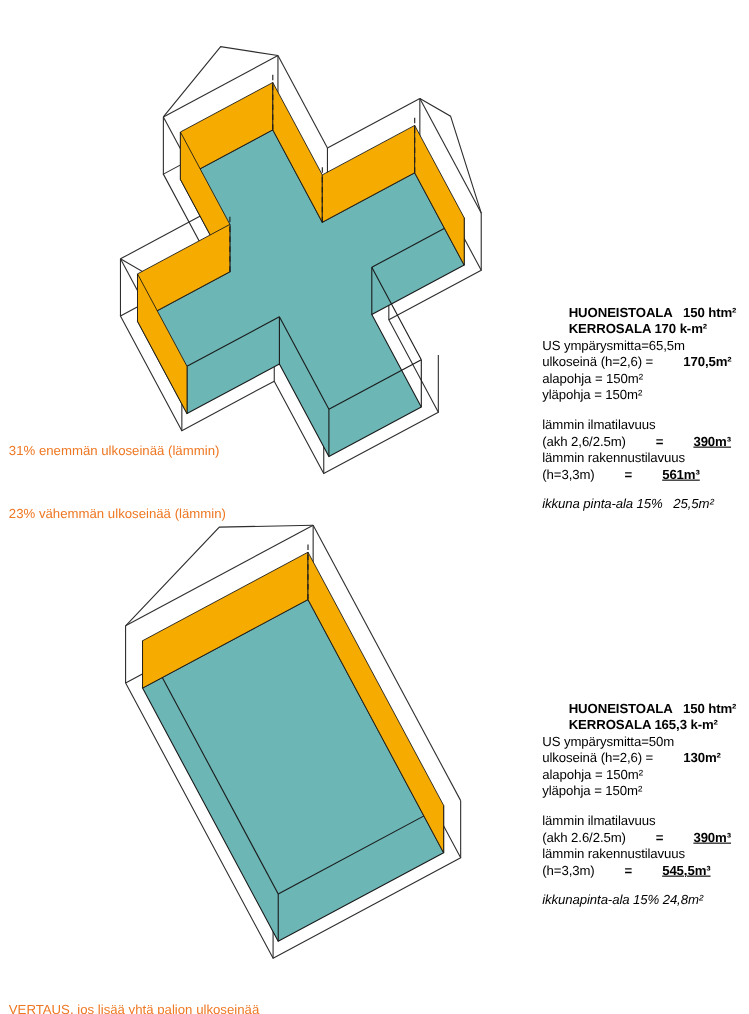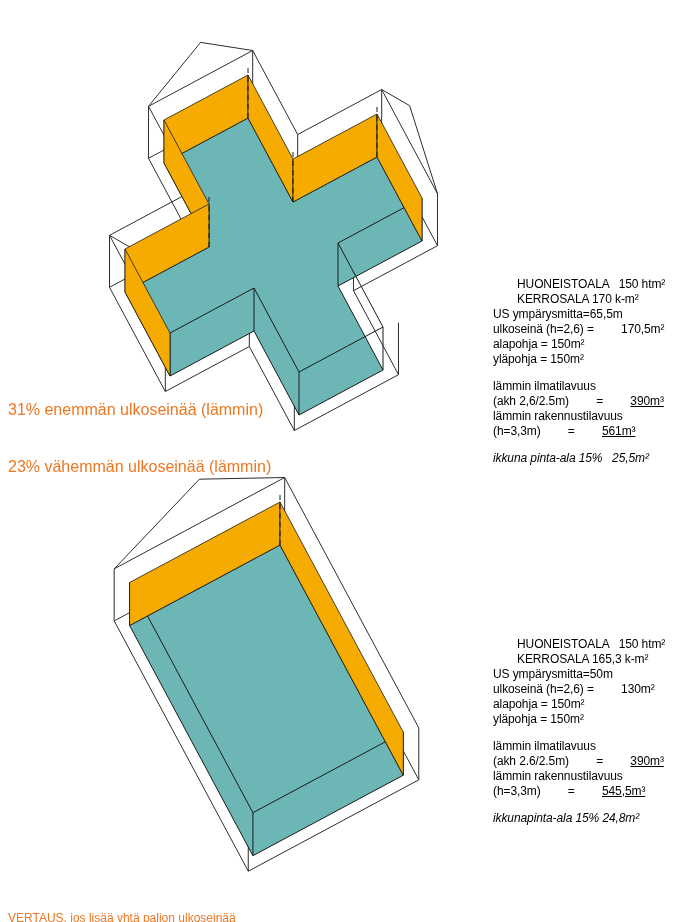--- a/index.html
+++ b/index.html
@@ -12,25 +12,25 @@
   #scene{position:absolute;left:0;top:0;}
   .spec-panel{
     position:absolute;left:493px;width:188px;
     font-size:12px;line-height:15px;letter-spacing:-0.1px;
     white-space:pre;
   }
   #panel-top{top:277px;}
   #panel-bottom{top:637px;}
   .spec-line{height:15px;}
   .spec-gap{height:12px;}
-  .spec-line .b{font-weight:normal;padding-left:24px;}
+  .spec-line .b{font-weight:bold;padding-left:24px;}
   .spec-line .i{font-style:italic;}
   .spec-line .u{text-decoration:underline;}
   .annot{
-    position:absolute;left:8px;font-size:16px;line-height:14px;
+    position:absolute;left:8px;font-size:12px;line-height:14px;
     color:var(--accent,#ee7722);white-space:pre;
   }
   #annot-more{top:403px;}
   #annot-less{top:460px;}
   .footer{
     position:absolute;left:8px;top:878px;font-size:12px;line-height:16px;
     color:var(--accent,#ee7722);white-space:pre;
   }
 </style>
 </head>

